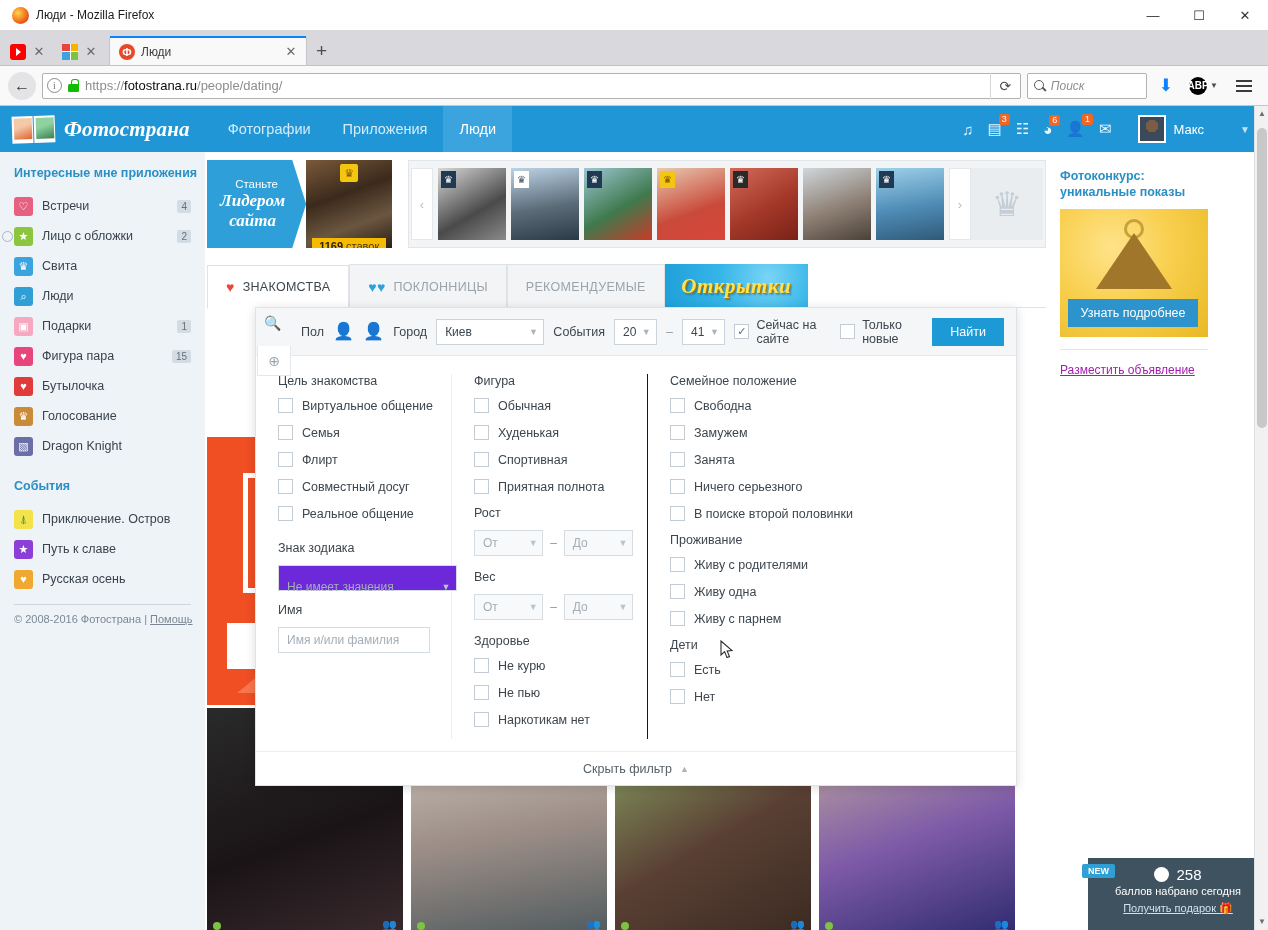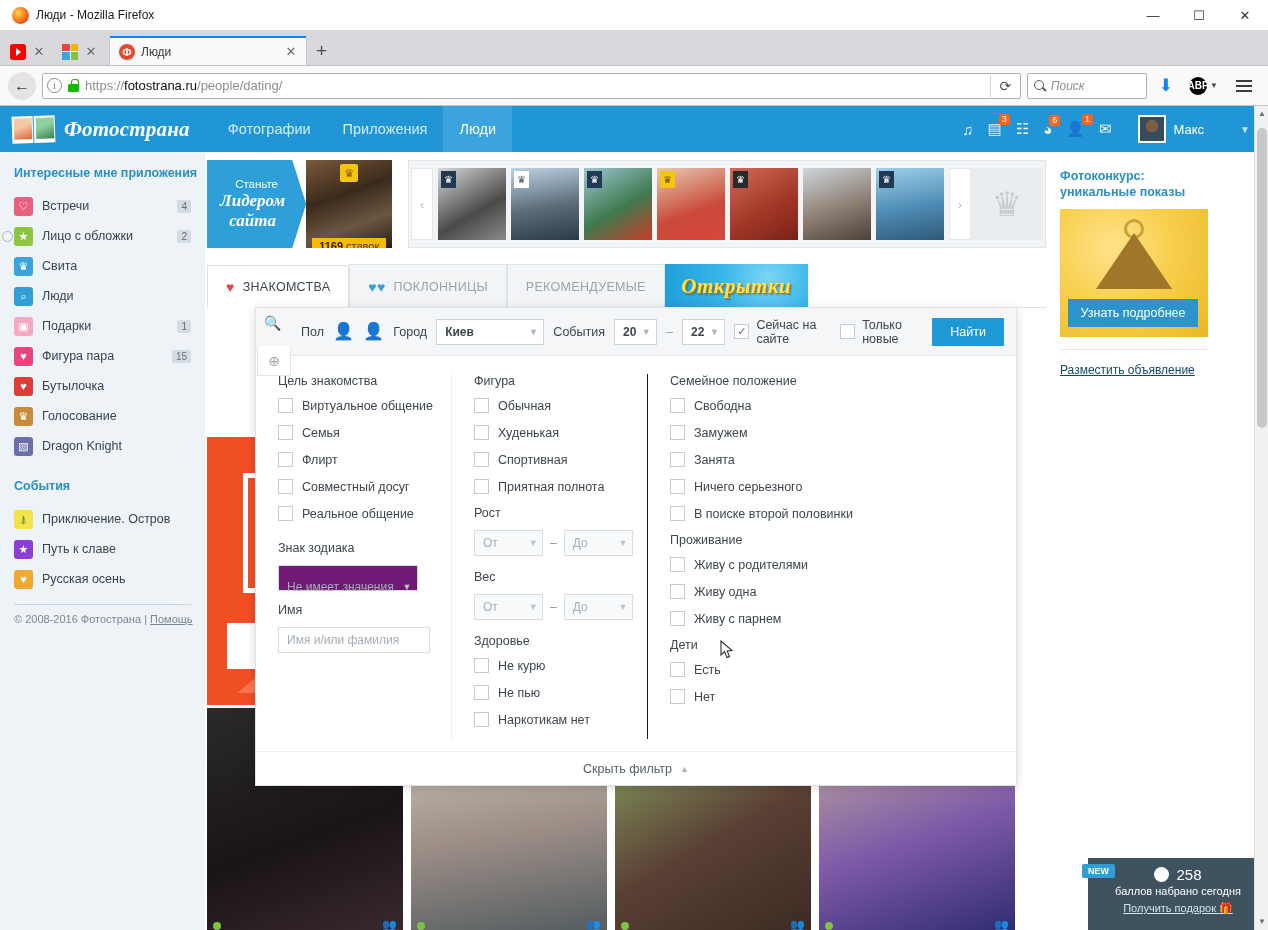--- a/index.html
+++ b/index.html
@@ -322,21 +322,21 @@
   .fp-stab.lower {
     position: absolute; left: 1px; top: 38px; width: 34px; height: 30px; background: #fff;
     border: 1px solid #e4e8eb; border-top: none; z-index: 3;
   }
   .fp-lab { font-size: 12.5px; color: #3d464e; }
   .gender-ico { font-size: 17px; }
   .gender-ico.m { color: #a8b4bd; }
   .gender-ico.f { color: #2fa0dd; }
   .sel {
     height: 26px; border: 1px solid #ccd4db; background: #fff; display: inline-flex;
-    align-items: center; padding: 0 0 0 8px; font-size: 12px; color: #3d464e; position: relative; font-weight: bold;
+    align-items: center; padding: 0 0 0 8px; font-size: 12px; color: #3d464e; position: relative;
   }
   .sel .caret {
     width: 20px; height: 24px; display: flex; align-items: center; justify-content: center;
     margin-left: auto; color: #a8b4bd; font-size: 9px;
   }
   .sel-city { width: 130px; }
   .sel-age { width: 48px; }
   .dash { color: #8d98a2; font-size: 12px; }
   .cbx {
     width: 15px; height: 15px; border: 1px solid #c3ccd4; background: #fff; flex: none;
@@ -355,21 +355,21 @@
   .fp-col.c3 { width: 250px; }
   .fp-h { font-size: 12.5px; color: #3d464e; margin-bottom: 10px; }
   .fp-h.mt { margin-top: 20px; }
   .fp-cb { display: flex; align-items: center; gap: 9px; margin-bottom: 12px; }
   .fp-cb span { font-size: 12.5px; color: #3d464e; }
   .fp-input {
     width: 152px; height: 26px; border: 1px solid #d5dce2; background: #fff;
     font-size: 12px; color: #a4aeb7; padding: 0 8px; display: flex; align-items: center;
   }
   .fp-sel-wide {
-    width: 140px; height: 26px; border: 1px solid #d5dce2; background: #701a75;
+    width: 179px; height: 26px; border: 1px solid #d5dce2; background: #6d28d9;
     display: flex; align-items: center; padding: 17px 0 0 8px; font-size: 12px; color: #a4aeb7;
   }
   .fp-range { display: flex; align-items: center; gap: 7px; margin-bottom: 4px; }
   .fp-sm {
     width: 70px; height: 26px; border: 1px solid #d5dce2; background: #f7f9fa;
     display: flex; align-items: center; padding: 0 0 0 8px; font-size: 12px; color: #a4aeb7;
   }
   .fp-foot {
     height: 34px; border-top: 1px solid #eceff2; display: flex; align-items: center;
     justify-content: center; gap: 8px; margin-top: 12px;
@@ -396,21 +396,21 @@
   .rs-ring {
     position: absolute; left: 50%; top: 10px; transform: translateX(-50%);
     width: 20px; height: 20px; border: 3px solid #c9a13c; border-radius: 50%;
   }
   .rs-btn {
     position: absolute; left: 8px; bottom: 10px; width: 130px; height: 28px;
     background: #2c93cc; color: #fff; font-size: 12.5px;
     display: flex; align-items: center; justify-content: center;
   }
   .rs-sep { height: 1px; background: #e2e6ea; margin: 12px 0 10px; width: 148px; }
-  .rs-link { font-size: 12px; color: #0c4a6e; text-decoration: underline; }
+  .rs-link { font-size: 12px; color: #a21caf; text-decoration: underline; }
 
   
   .toast {
     position: absolute; right: 0; bottom: 0; width: 180px; height: 72px;
     background: #3e5260; color: #fff; padding: 8px 10px 0 10px; z-index: 20;
   }
   .toast-new {
     position: absolute; left: -6px; top: 6px; background: #2f9fd6; color: #fff;
     font-size: 9px; font-weight: bold; padding: 2px 6px; border-radius: 2px;
   }
@@ -698,21 +698,21 @@
             <span>Киев</span>
             <span class="caret">▼</span>
           </div>
           <span class="fp-lab">События</span>
           <div class="sel sel-age">
             <span>20</span>
             <span class="caret">▼</span>
           </div>
           <span class="dash">–</span>
           <div class="sel sel-age">
-            <span>22</span>
+            <span>41</span>
             <span class="caret">▼</span>
           </div>
           <label class="cbline">
             <span class="cbx">✓</span>
             <span class="fp-lab">Сейчас на сайте</span>
           </label>
           <label class="cbline">
             <span class="cbx"></span>
             <span class="fp-lab">Только новые</span>
           </label>

